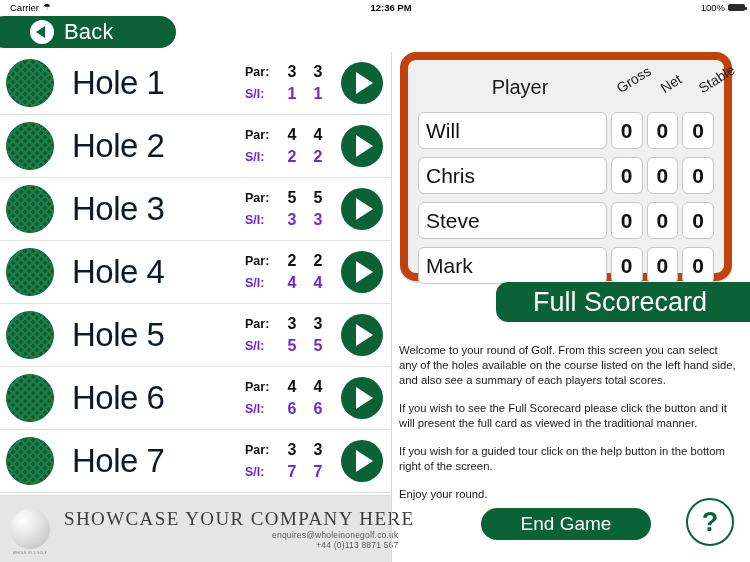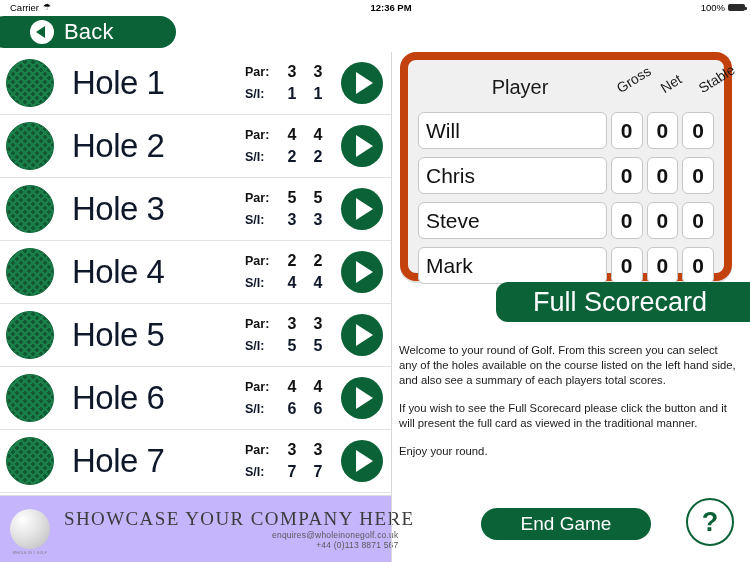--- a/index.html
+++ b/index.html
@@ -82,38 +82,38 @@
     white-space: nowrap; letter-spacing: -0.5px;
   }
   .stats {
     position: absolute; right: 58px; top: 50%; transform: translateY(-50%);
     width: 88px;
   }
   .stat-line { display: flex; align-items: center; height: 22px; }
   .stat-lbl { width: 34px; font-size: 12.5px; font-weight: bold; }
   .stat-val { width: 26px; text-align: center; font-size: 16px; font-weight: bold; }
   .par .stat-lbl, .par .stat-val { color: #111; }
-  .si .stat-lbl, .si .stat-val { color: #0f172a; }
+  .si .stat-lbl, .si .stat-val { color: #6d28d9; }
   .playbtn {
     position: absolute; right: 8px; top: 50%; transform: translateY(-50%);
     width: 42px; height: 42px; border-radius: 50%;
     background: #0a6236; cursor: pointer;
   }
   .playbtn::after {
     content: ""; position: absolute; left: 15px; top: 10px;
     width: 0; height: 0;
     border-top: 11px solid transparent;
     border-bottom: 11px solid transparent;
     border-left: 17px solid #ffffff;
   }
 
   
   .sponsor {
     position: absolute; left: 0; top: 495px; width: 391px; height: 67px;
-    background: #c4b5fd; border-top: 1px solid #dcdcdc;
+    background: #e5e5e5; border-top: 1px solid #dcdcdc;
     display: flex; align-items: center;
   }
   .sp-ball {
     width: 40px; height: 40px; margin-left: 10px; border-radius: 50%;
     background: radial-gradient(circle at 32% 28%, #ffffff 0%, #e2e2e2 45%, #b9b9b9 100%);
     position: relative; flex: 0 0 auto;
   }
   .sp-ball-cap {
     position: absolute; left: 0; bottom: -6px; width: 40px;
     text-align: center; font-size: 3.4px; color: #7a7a7a; letter-spacing: .3px;
@@ -397,19 +397,20 @@
           <div class="sc-cell">0</div>
         </div>
       </div>
   </div>
 
   <div class="fullsc">Full Scorecard</div>
 
   <div class="info">
     <p>Welcome to your round of Golf. From this screen you can select any of the holes available on the course listed on the left hand side, and also see a summary of each players total scores.</p>
     <p>If you wish to see the Full Scorecard please click the button and it will present the full card as viewed in the traditional manner.</p>
+    <p>If you wish for a guided tour click on the help button in the bottom right of the screen.</p>
     <p>Enjoy your round.</p>
   </div>
 
   <div class="endgame">End Game</div>
   <div class="helpbtn">?</div>
 
 </div>
 
 </body></html>

